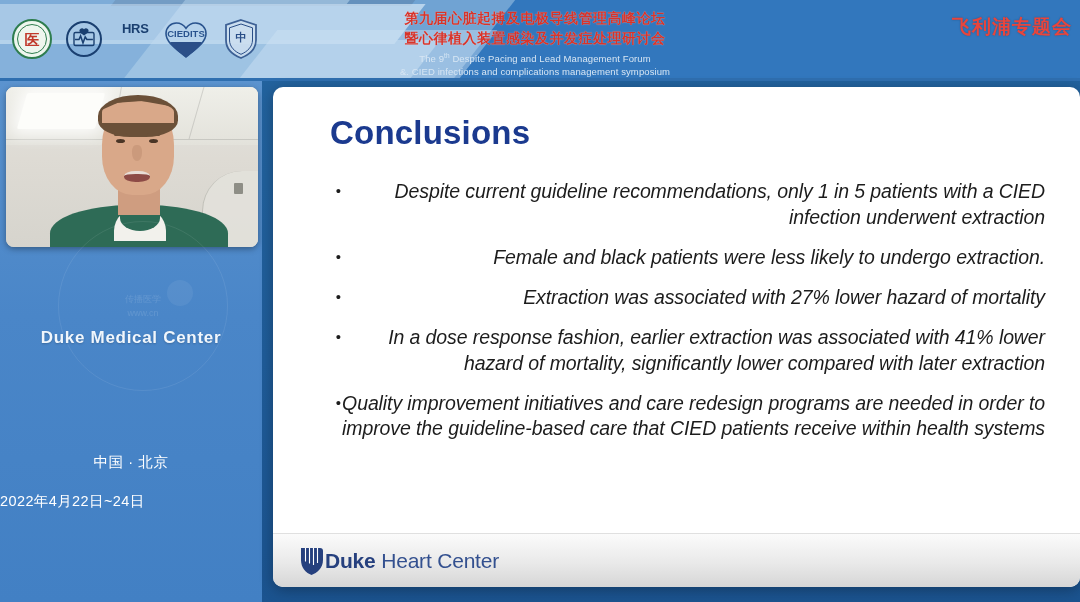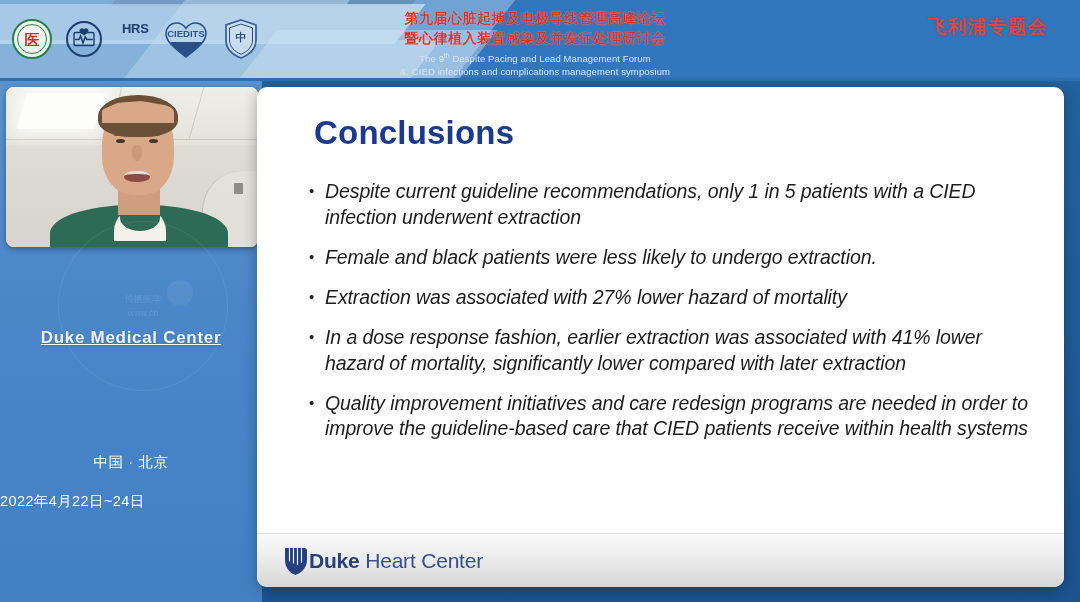--- a/index.html
+++ b/index.html
@@ -85,21 +85,21 @@
   }
   .hdr-en {
     color: #d7e6f4;
     font-size: 9.5px;
     line-height: 1.35;
     margin-top: 3px;
     letter-spacing: .1px;
   }
   .hdr-en sup { font-size: 6.5px; }
   .hdr-right {
-    position: absolute; right: 32px; top: 14px;
+    position: absolute; right: 8px; top: 14px;
     color: #e8453c;
     font-size: 19px; font-weight: bold; letter-spacing: 1px;
     text-shadow: 0 0 2px rgba(0,0,0,.25);
   }
 
   
   #leftpanel {
     position: absolute; left: 0; top: 81px;
     width: 262px; height: 521px;
     background: linear-gradient(180deg,#5b93cf 0%, #4a86c8 45%, #4280c4 100%);
@@ -200,21 +200,20 @@
     letter-spacing: 1.6px;
     text-shadow: 0 1px 2px rgba(0,0,0,.25);
   }
   .spk-org {
     position: absolute; left: 0; top: 247px; width: 262px;
     text-align: center;
     color: #f0f6fc;
     font-size: 17px; font-weight: bold;
     letter-spacing: .7px;
     text-shadow: 0 1px 2px rgba(0,0,0,.2);
-    text-decoration: underline;
   }
   .spk-loc {
     position: absolute; left: 0; top: 372px; width: 262px;
     text-align: center;
     color: #ffffff; font-size: 14.5px; letter-spacing: .6px;
   }
   .spk-date {
     position: absolute; left: 0; top: 411px; width: 262px;
     text-align: left;
     color: #ffffff; font-size: 14.5px; letter-spacing: .4px;
@@ -236,26 +235,27 @@
     font-size: 9px; line-height: 1.5;
   }
   #watermark .wm-dot {
     position:absolute; left: 108px; top: 58px;
     width: 26px; height: 26px; border-radius:50%;
     background: rgba(255,255,255,.12);
   }
 
   
   #slide {
-    position: absolute; left: 257px; top: 87px;
+    position: absolute; left: 273px; top: 87px;
     width: 807px; height: 500px;
     background: #ffffff;
     border-radius: 10px;
     box-shadow: 0 3px 14px rgba(0,0,0,.3);
     overflow: hidden;
+    text-align: right;
   }
   #slide-title {
     position: absolute; left: 57px; top: 27px;
     color: #1b3a8f;
     font-size: 33px; font-weight: bold;
     letter-spacing: .2px;
   }
   #bullets {
     position: absolute; left: 52px; top: 92px;
     width: 720px;

